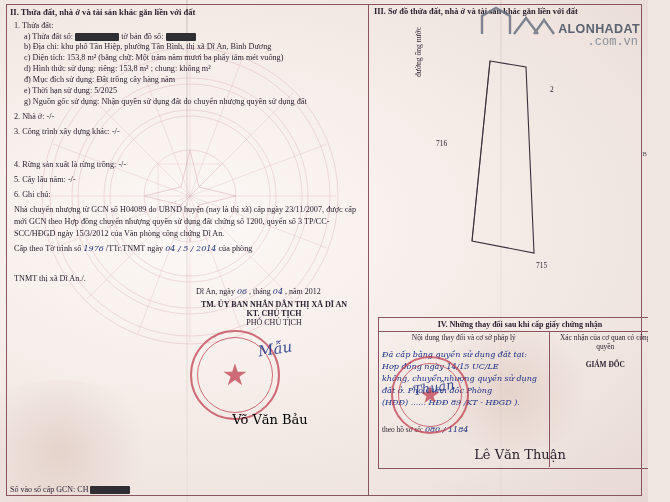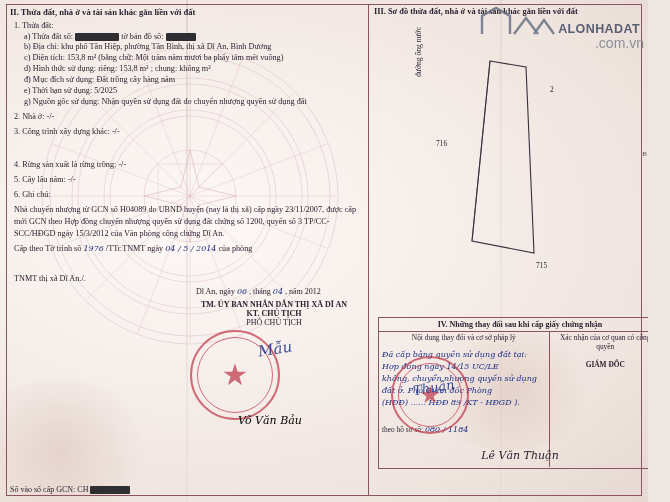--- a/index.html
+++ b/index.html
@@ -76,21 +76,21 @@
     border:1px solid #8a5560;
   }
   .sec4 .hdr{
     text-align:center;font-weight:bold;font-size:8px;padding:2px 0;
     border-bottom:1px solid #8a5560;
   }
   .sec4 .cols{display:flex;height:calc(100% - 15px);}
   .sec4 .c1{flex:1.55;border-right:1px solid #8a5560;padding:2px 3px;}
   .sec4 .c2{flex:1;padding:2px 3px;text-align:center;}
   .c-head{font-size:7.4px;text-align:center;line-height:1.2;}
-  .sig-name{font-family:"DejaVu Serif",serif;font-style:italic;font-size:11px;margin-top:2px;}
+  .sig-name{font-family:"DejaVu Serif",serif;font-size:13px;margin-top:2px;}
   .stamp{
     position:absolute;width:86px;height:86px;border-radius:50%;
     border:2.4px solid #c0394b;opacity:.72;
   }
   .stamp:before{
     content:"";position:absolute;left:5px;top:5px;right:5px;bottom:5px;
     border:1px solid #c0394b;border-radius:50%;
   }
   .star{
     position:absolute;left:50%;top:50%;transform:translate(-50%,-50%);
@@ -105,22 +105,22 @@
   }
   
   .wm{
     position:absolute;right:6px;top:4px;width:168px;height:42px;opacity:.85;
   }
   .wm-text{
     position:absolute;right:8px;top:22px;font-family:"Liberation Sans",sans-serif;
     font-weight:bold;font-size:12.5px;color:#5a6172;letter-spacing:.4px;
   }
   .wm-sub{
-    position:absolute;right:4px;top:35px;font-family:Liberation Sans, sans-serif;
-    font-size:14px;color:#8b9099;
+    position:absolute;right:10px;top:35px;font-family:Liberation Mono, monospace;
+    font-size:12px;color:#8b9099;
   }
   .edge-mark{
     position:absolute;right:1px;top:150px;font-size:7px;color:#555;
   }
 </style>
 </head>
 <body>
 
 <div id="page">
 

